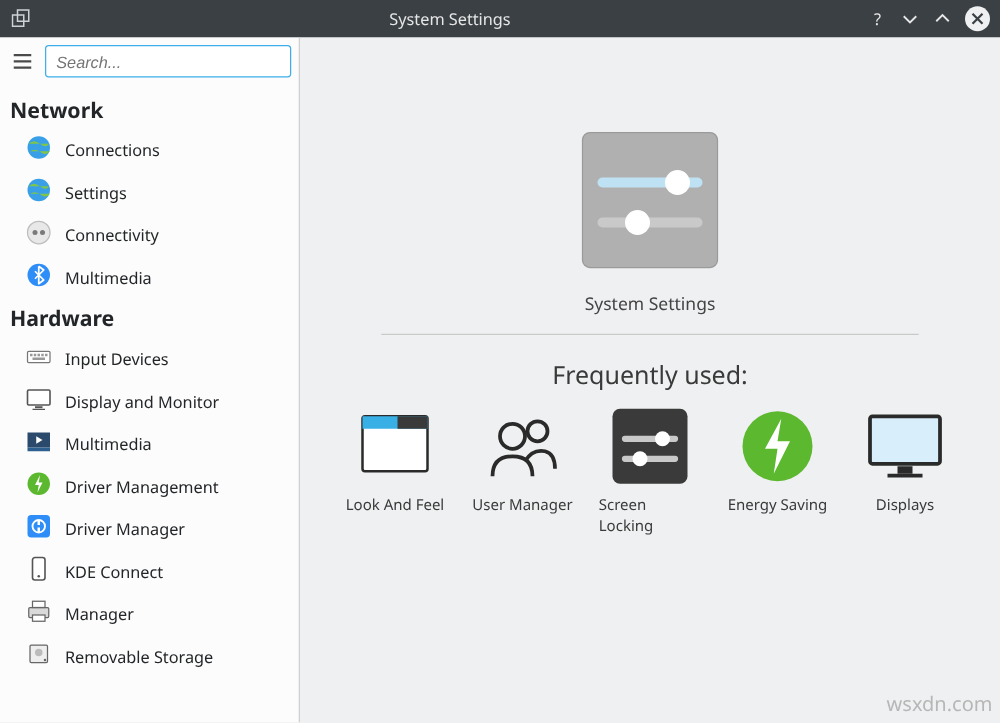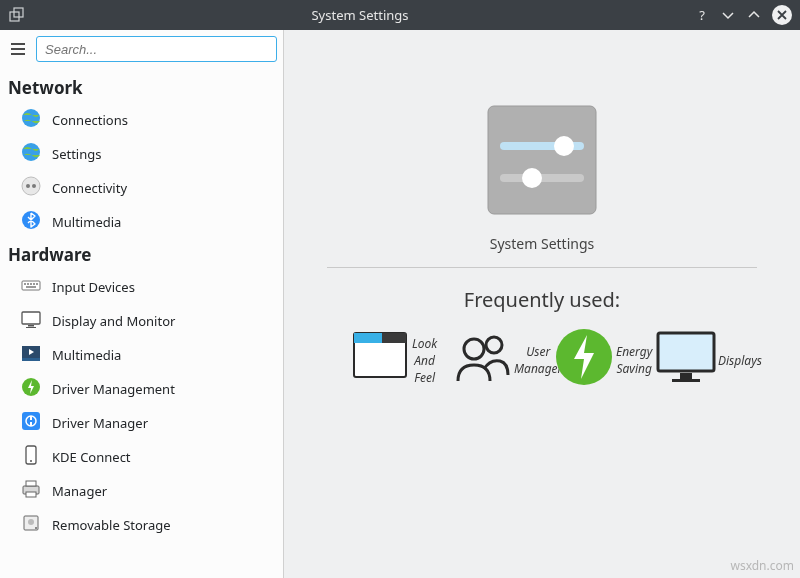--- a/index.html
+++ b/index.html
@@ -19,21 +19,21 @@
     align-items: center;
     padding: 0 8px;
   }
   .titlebar .app-icon { width: 18px; height: 18px; display:flex; align-items:center; justify-content:center; }
   .titlebar .title { flex:1; text-align:center; font-size:13px; }
   .titlebar .win-controls { display:flex; gap:10px; align-items:center; }
   .titlebar .win-btn { width:16px; height:16px; display:flex; align-items:center; justify-content:center; color:#e6e6e6; cursor:pointer; }
   .titlebar .close-btn { width:20px; height:20px; border-radius:50%; background:#eff0f1; color:#3b4045; font-weight:bold; font-size:13px; }
 
   .body-row { display:flex; height: calc(578px - 30px); }
-  .sidebar { width:284px; background:#fcfcfc; border-right:1px solid #d0d0d0; display:flex; flex-direction:column; }
+  .sidebar { width:240px; background:#fcfcfc; border-right:1px solid #d0d0d0; display:flex; flex-direction:column; }
   .sidebar-top { display:flex; align-items:center; gap:6px; padding:6px 6px 8px 6px; }
   .hamburger { width:24px; height:24px; display:flex; align-items:center; justify-content:center; color:#4d4d4d; cursor:pointer; }
   .search {
     flex:1; height:26px; border:1px solid #3daee9; border-radius:3px;
     background:#fff; padding:0 8px; font-style:italic; color:#888; font-size:13px;
   }
 
   .cat-label { font-weight:bold; padding:6px 8px 2px 8px; color:#232629; font-size:17px; }
   .nav-list { list-style:none; }
   .nav-item {
@@ -43,24 +43,24 @@
     font-size:13px; color:#232629;
   }
   .nav-icon { width:22px; height:22px; display:flex; align-items:center; justify-content:center; flex:0 0 22px; }
 
   .main { flex:1; display:flex; flex-direction:column; align-items:center; padding-top:70px; background:#eff0f1; }
   .hero-icon { width:120px; height:120px; }
   .hero-title { margin-top:14px; font-size:14px; color:#444; }
   .hr { width:430px; height:1px; background:#c9c9c9; margin:14px 0 18px 0; }
   .freq-title { font-size:20px; color:#3a3a3a; margin-bottom:12px; }
   .freq-row { display:flex; gap:20px; align-items:flex-start; }
-  .freq-item { width:82px; display:flex; flex-direction:row; align-items:center; text-align:center; font-size:12px; color:#3a3a3a; cursor:pointer;font-style:italic; }
+  .freq-item { width:82px; display:flex; flex-direction:column; align-items:center; text-align:left; font-size:12px; color:#3a3a3a; cursor:pointer; }
   .freq-icon { width:64px; height:64px; display:flex; align-items:center; justify-content:center; margin-bottom:6px; }
   
-  .watermark { position:absolute; right:6px; bottom:4px; font-size:12px; color:#b7b7b7; }
+  .watermark { position:absolute; right:6px; bottom:4px; font-size:16px; color:#b7b7b7; }
 </style>
 </head>
 <body>
 
 <div class="titlebar">
   <span class="app-icon">
     <svg viewBox="0 0 16 16" width="16" height="16">
         <rect x="1" y="5" width="9" height="9" fill="none" stroke="#cfd2d4" stroke-width="1.2"></rect>
         <rect x="5" y="1" width="9" height="9" fill="none" stroke="#cfd2d4" stroke-width="1.2"></rect>
       </svg>
@@ -262,20 +262,32 @@
           <svg viewBox="0 0 64 64" width="64" height="64">
             <circle cx="24" cy="24" r="10" fill="none" stroke="#2a2a2a" stroke-width="3"></circle>
             <path d="M8 56 Q8 40 24 40 Q40 40 40 56" fill="none" stroke="#2a2a2a" stroke-width="3"></path>
             <circle cx="44" cy="20" r="8" fill="none" stroke="#2a2a2a" stroke-width="3"></circle>
             <path d="M34 44 Q40 34 50 36 Q58 38 58 50" fill="none" stroke="#2a2a2a" stroke-width="3"></path>
           </svg>
         </span>
         <span>User Manager</span>
       </div>
 
+      <div class="freq-item">
+        <span class="freq-icon">
+          <svg viewBox="0 0 64 64" width="64" height="64">
+            <rect x="2" y="2" width="60" height="60" rx="6" fill="#3a3a3a"></rect>
+            <line x1="12" y1="26" x2="52" y2="26" stroke="#c9c9c9" stroke-width="5" stroke-linecap="round"></line>
+            <circle cx="42" cy="26" r="6" fill="#fff"></circle>
+            <line x1="12" y1="42" x2="52" y2="42" stroke="#c9c9c9" stroke-width="5" stroke-linecap="round"></line>
+            <circle cx="24" cy="42" r="6" fill="#fff"></circle>
+          </svg>
+        </span>
+        <span>Screen Locking</span>
+      </div>
 
       <div class="freq-item">
         <span class="freq-icon">
           <svg viewBox="0 0 64 64" width="64" height="64">
             <circle cx="32" cy="32" r="28" fill="#5cb82f"></circle>
             <path d="M35 10 L22 34 L32 34 L29 54 L42 28 L32 28 Z" fill="#fff"></path>
           </svg>
         </span>
         <span>Energy Saving</span>
       </div>

